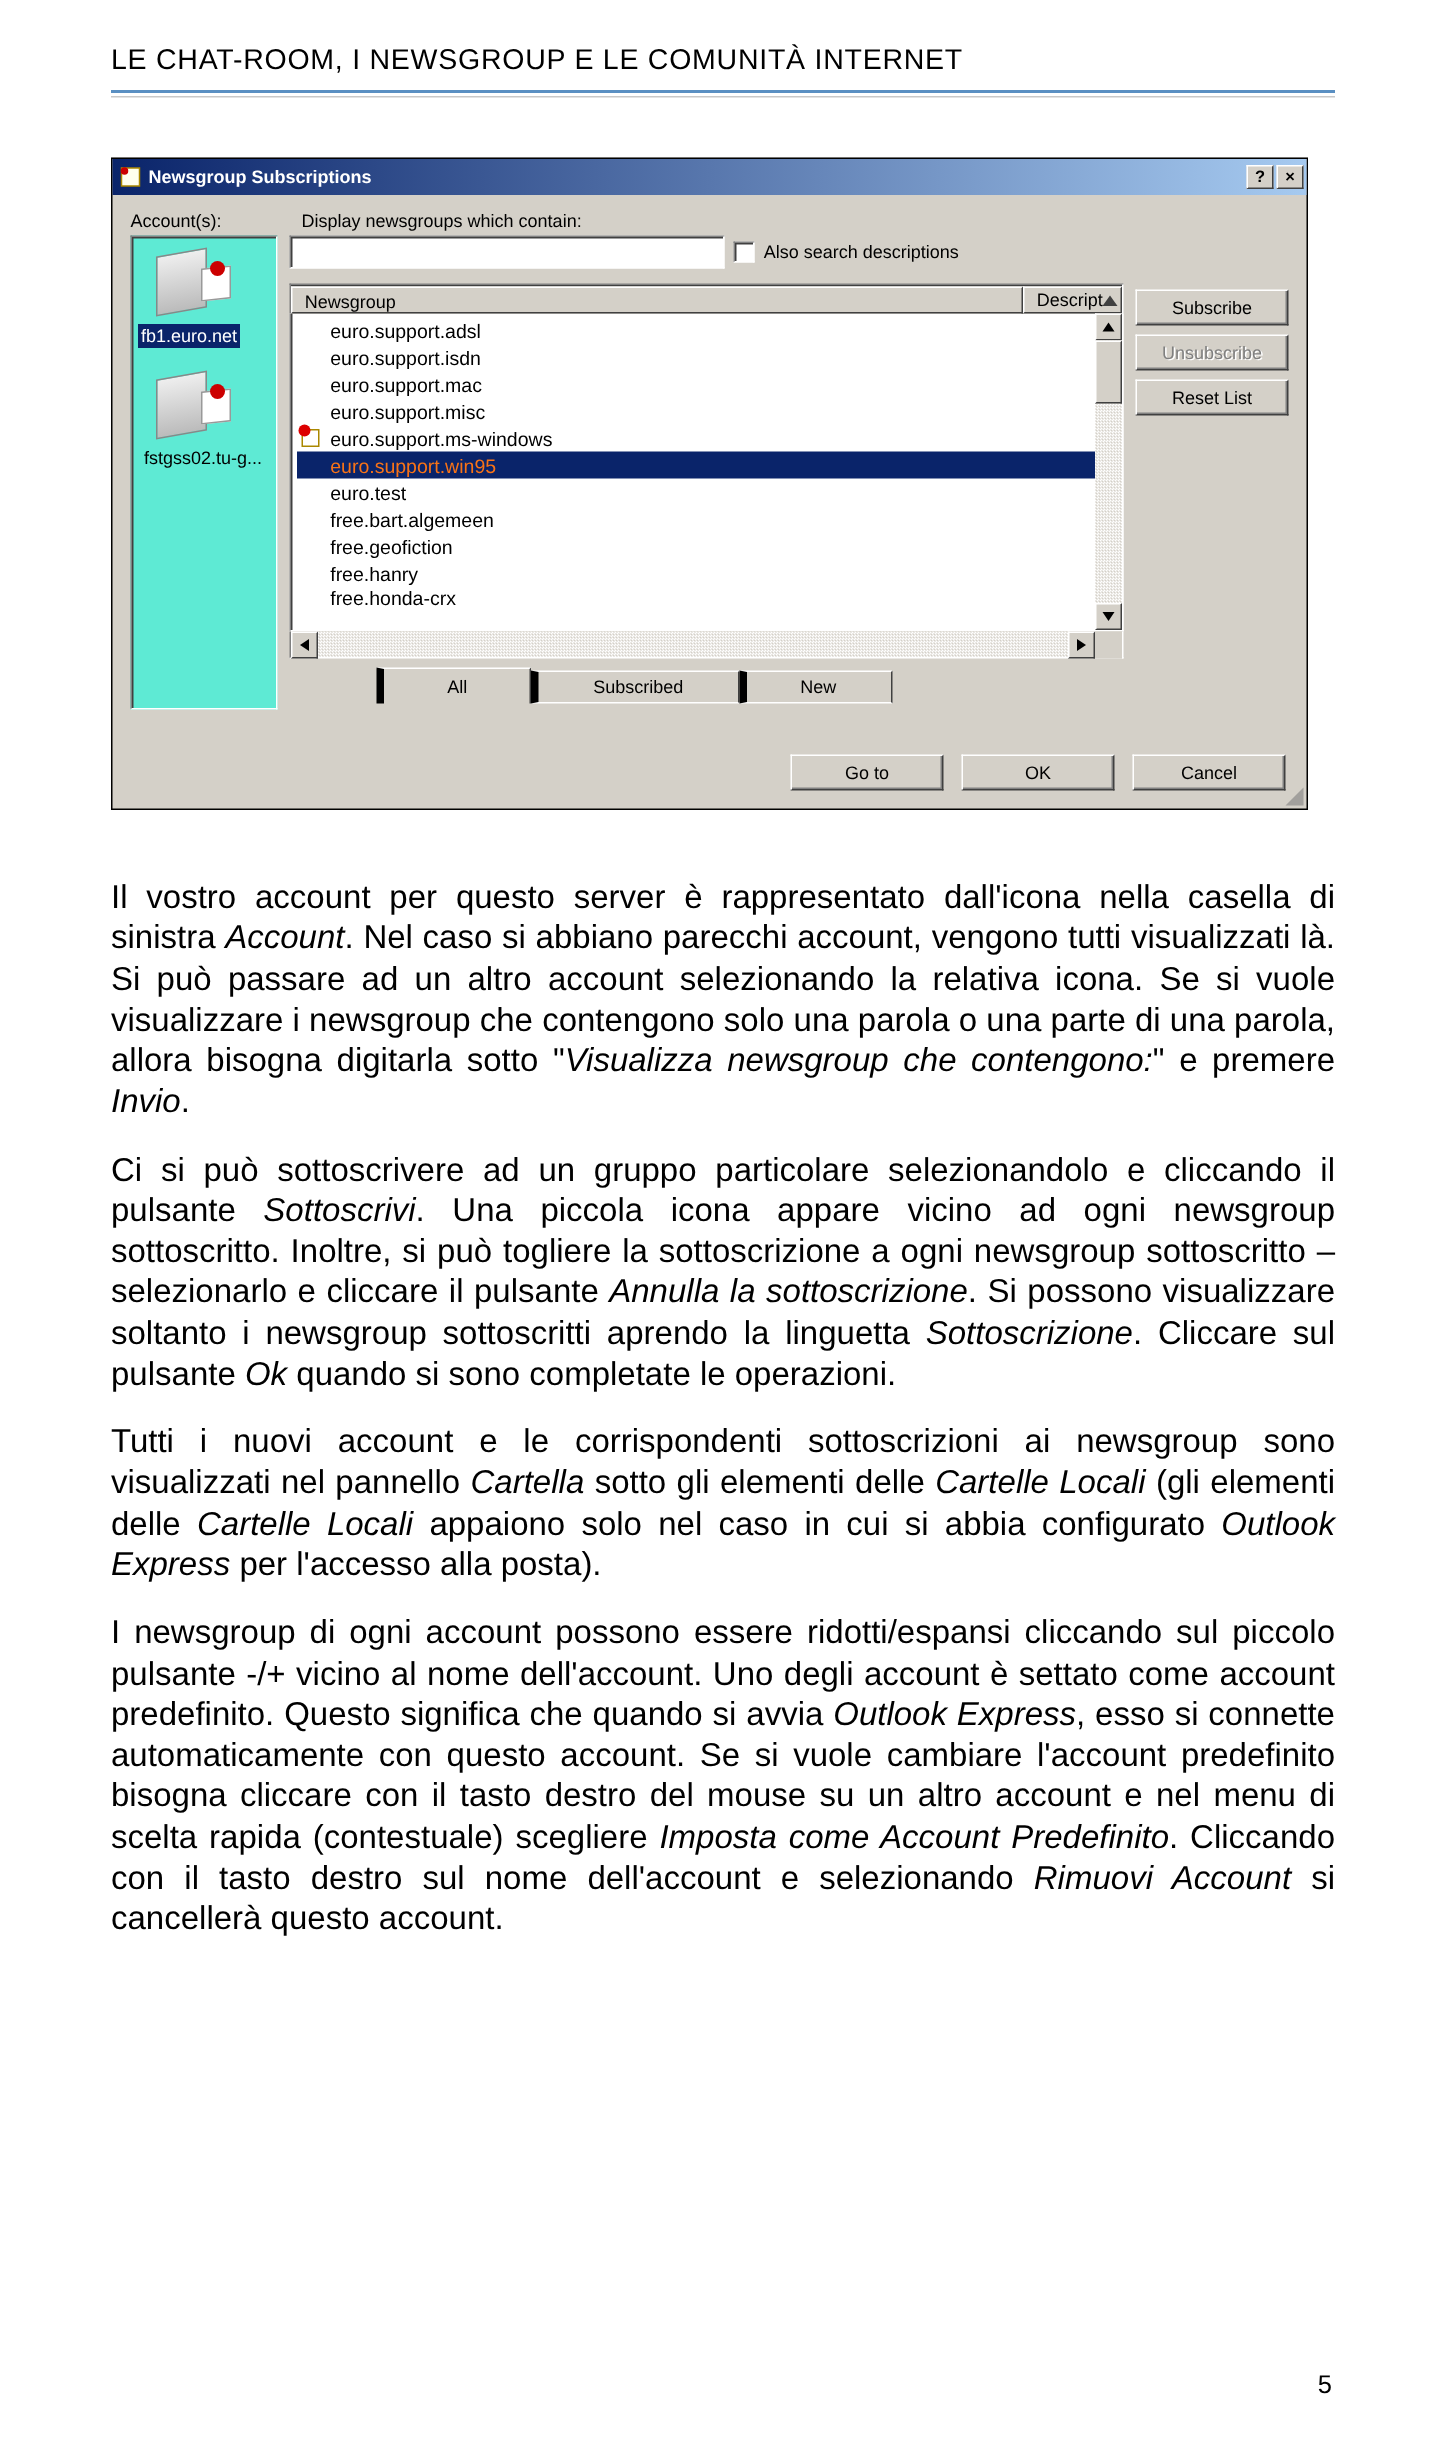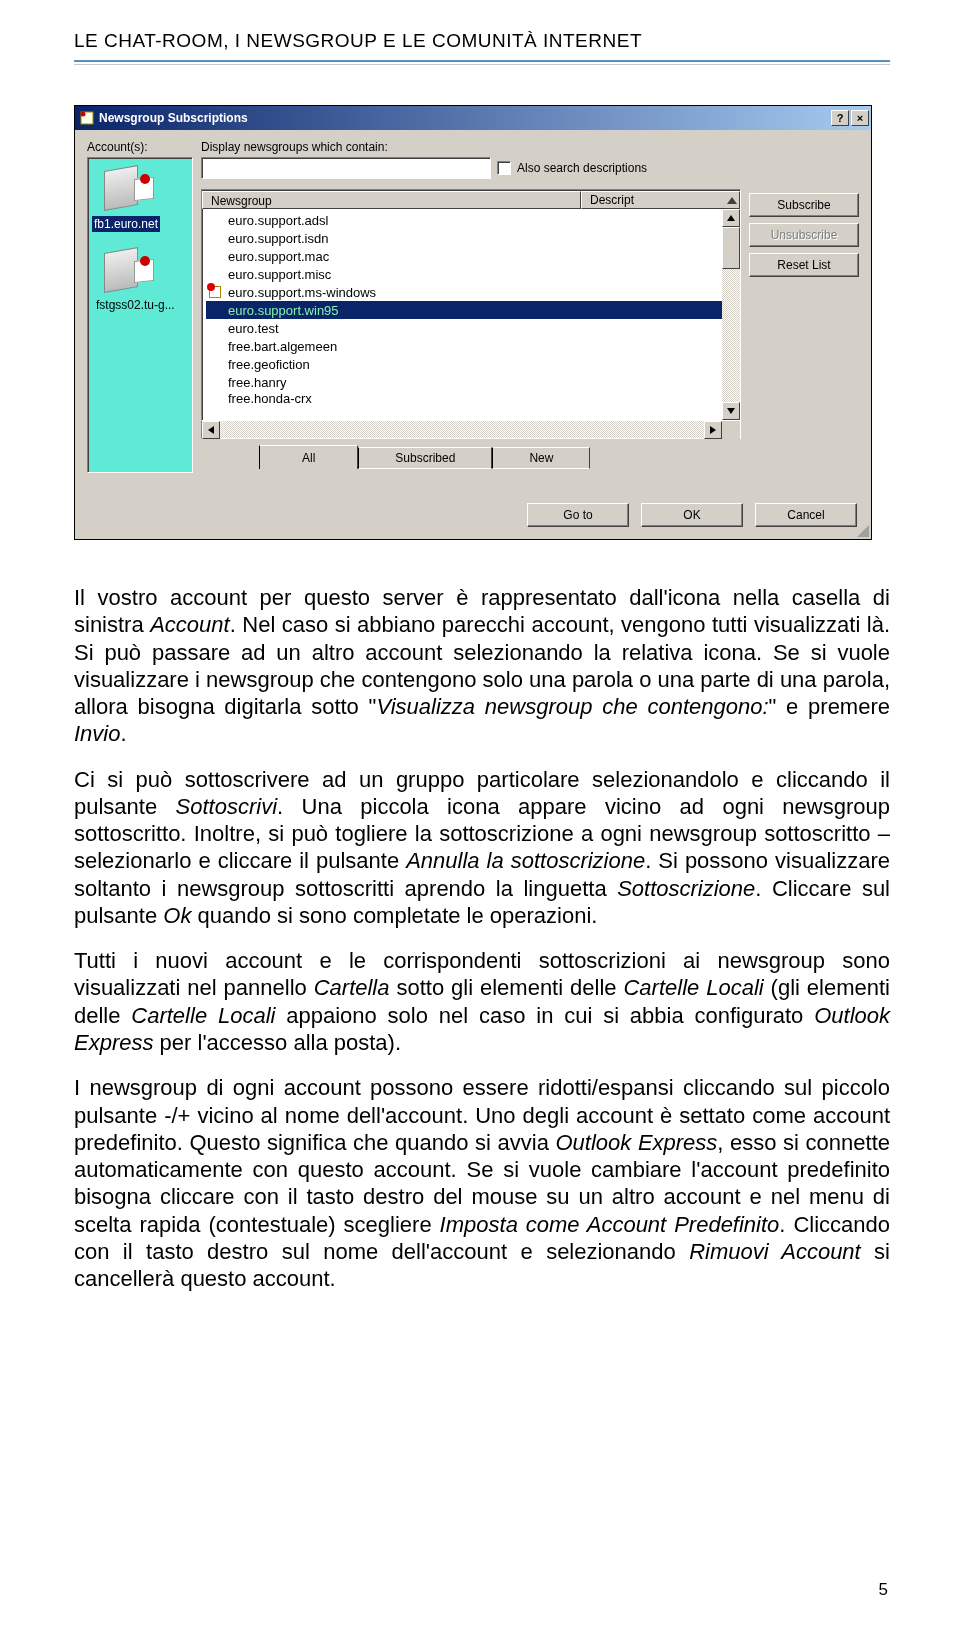--- a/index.html
+++ b/index.html
@@ -207,21 +207,21 @@
   .header-cell {
     background: #d4d0c8;
     border-top: 1px solid #fff;
     border-left: 1px solid #fff;
     border-right: 1px solid #404040;
     border-bottom: 1px solid #404040;
     padding: 2px 8px;
     font-size: 12px;
     cursor: pointer;
   }
-  .header-cell.c1 { width: 379px; }
+  .header-cell.c1 { width: 488px; }
   .header-cell.c2 { flex: 1; display:flex; justify-content: space-between; align-items:center; padding-right:2px; }
   .sort-arrow {
     width: 0; height: 0;
     border-left: 5px solid transparent;
     border-right: 5px solid transparent;
     border-bottom: 7px solid #404040;
   }
   .list-body {
     flex: 1;
     padding: 2px 0 0 4px;
@@ -247,21 +247,21 @@
     width: 10px; height: 10px;
     background: #fff; border:1px solid #aa8800;
   }
   .sub-icon::after {
     content:'';
     position:absolute; left:-1px; top:-2px;
     width: 8px; height: 8px;
     background: #d00; border-radius:50%;
   }
   .list-row.selected {
-    background: #0a246a; color: #86efac;
+    background: #0a246a; color: #f97316;
   }
   .list-row.selected .rowtext { background: #0a246a; }
   .list-row .rowtext { padding: 0 2px; }
   .list-row.clip { height: 14px; overflow: hidden; }
 
   .vscroll {
     width: 18px;
     background: #d4d0c8;
     display: flex; flex-direction: column;
   }
@@ -306,21 +306,21 @@
     display:flex;
     margin-top: 6px;
     padding-left: 58px;
   }
   .tab {
     height: 24px;
     display:flex; align-items:center; justify-content:center;
     padding: 0 42px;
     font-size:12px;
     border-top: 1px solid #fff;
-    border-left: 1px solid #000000;
+    border-left: 5px solid #000000;
     border-right: 1px solid #404040;
     cursor: pointer;
   }
   .tab.active {
     background: #d4d0c8;
     border-top: 1px solid #fff;
   }
   .tab.inactive {
     margin-top: 2px;
     height: 22px;

